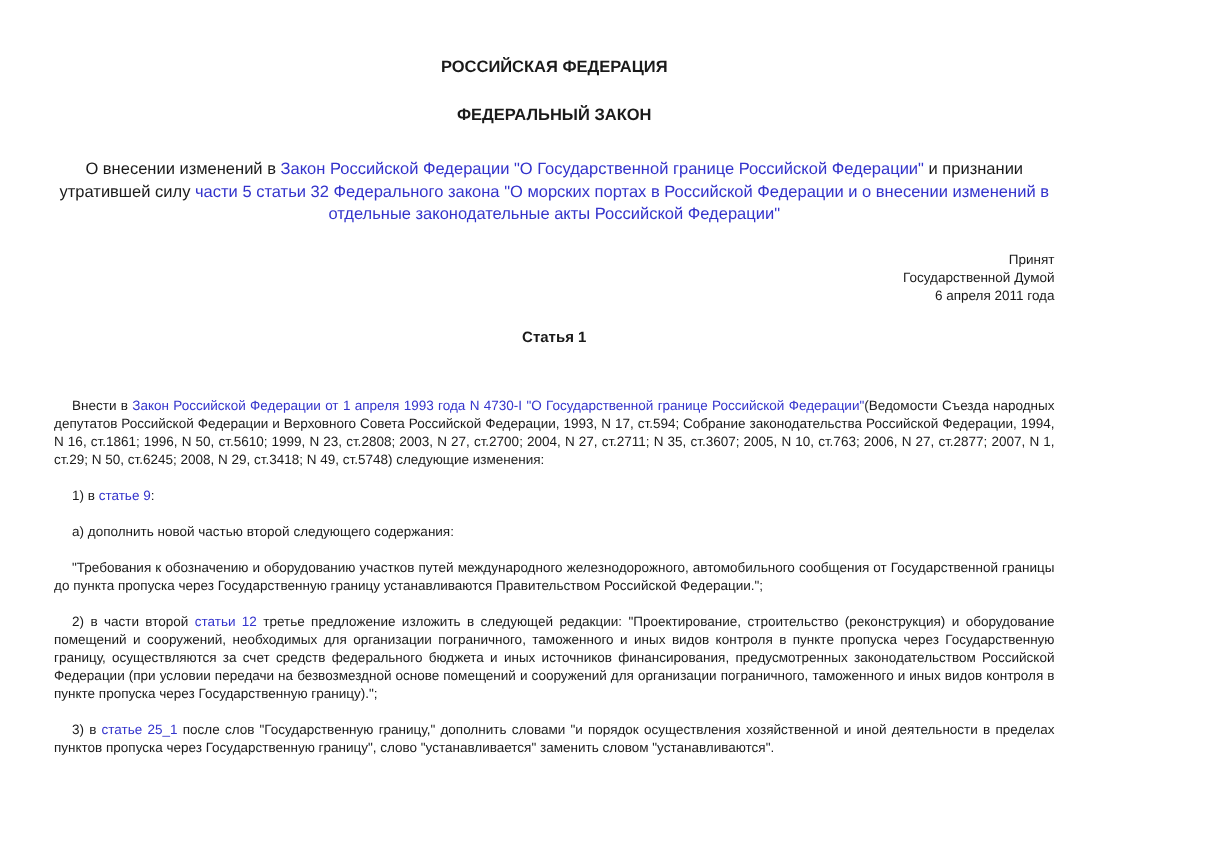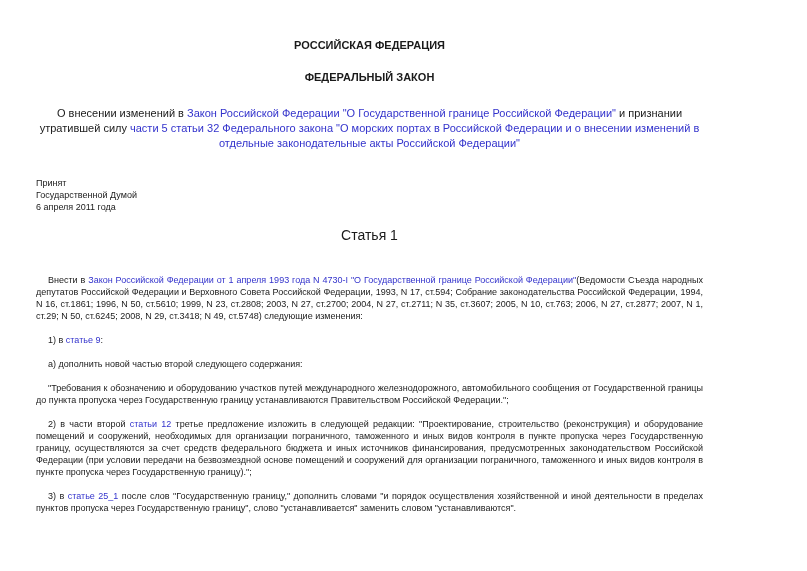--- a/index.html
+++ b/index.html
@@ -33,29 +33,30 @@
     font-weight:normal;
     font-size:11px;
     line-height:15px;
   }
   .lnk{
     color:var(--link);
     text-decoration:none;
     cursor:pointer;
   }
   .adoption{
-    margin-top:26px;
+    margin-top:16px;
+    text-align:right;
     font-size:9px;
     line-height:12px;
   }
   .adoption .block + .block{margin-top:12px;}
   .article-heading{
     text-align:center;
-    font-weight:normal;
-    font-size:14px;
+    font-weight:bold;
+    font-size:10px;
     line-height:13px;
   }
   .article-heading.first{margin-top:16px;}
   .body-text{margin-top:32px;}
   .para{
     font-size:9px;
     line-height:12px;
     text-align:justify;
     text-indent:12px;
     margin-bottom:12px;

